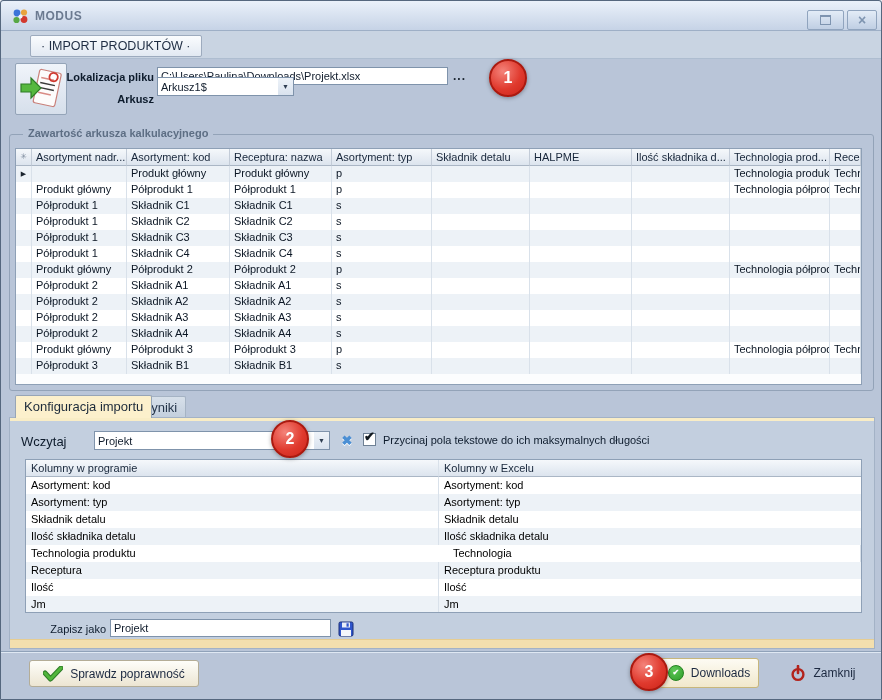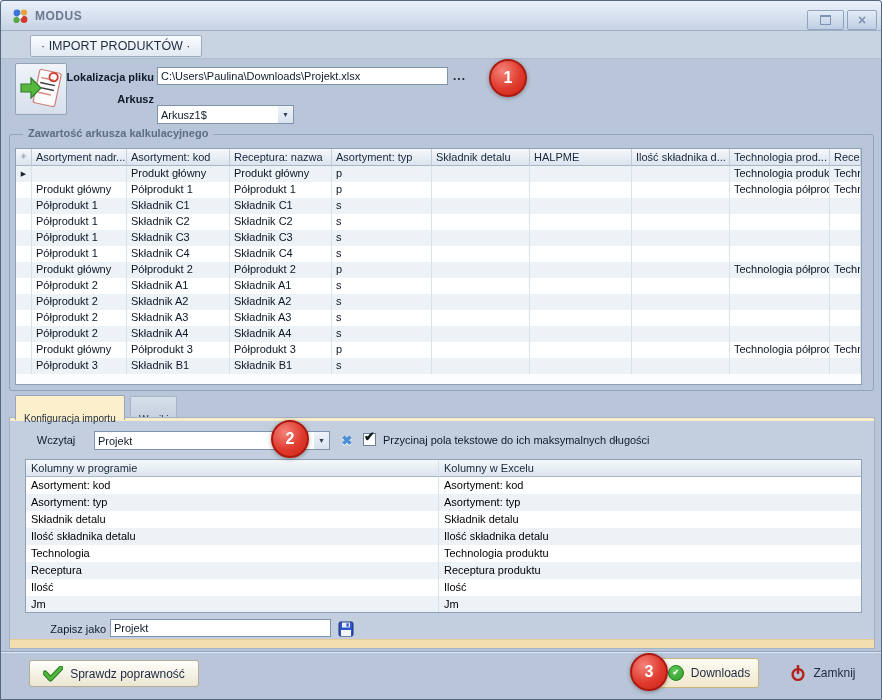--- a/index.html
+++ b/index.html
@@ -44,21 +44,21 @@
   .g-head .g-cell{height:17px;line-height:16px;background:linear-gradient(#f5f8fb,#dce4ee);
                   border-right:1px solid #c3ccd8;border-bottom:1px solid #aab6c5;color:#17263a;}
   .g-cell{font-size:11px;padding-left:4px;white-space:nowrap;overflow:hidden;flex:none;box-sizing:border-box;}
   .g-body .g-cell{height:16px;line-height:15px;color:#0b1624;border-right:1px solid #d9e1ea;}
   .g-row.lt{background:#edf2f7;}
   .g-row.wt{background:#ffffff;}
   .g-ind{padding-left:0;text-align:center;}
   .g-head .g-ind{font-size:8px;color:#7c8a9c;}
   .g-body .g-ind{font-size:7px;color:#1a232e;line-height:16px;}
   
-  .tab{height:23px;line-height:22px;padding:12px 8px;font-size:10px;border-radius:2px 2px 0 0;white-space:nowrap;}
+  .tab{height:23px;line-height:22px;padding:0 8px;font-size:13px;border-radius:2px 2px 0 0;white-space:nowrap;}
   .tab.active{left:14px;top:394px;background:#fcf0cc;border:1px solid #97a5b6;border-bottom:none;color:#1c2a3a;z-index:5;}
   .tab.idle{left:129px;top:395px;background:linear-gradient(#d7e0ea,#c2cedd);border:1px solid #a5b3c4;border-bottom:none;color:#25354a;height:22px;}
   .tabpage{left:8px;top:416px;width:866px;height:232px;background:#c3cfdf;border:1px solid #a3b2c6;}
   .tabpage::before{content:"";position:absolute;left:0;top:0;width:100%;height:3px;background:#f9edc6;}
   .tabpage::after{content:"";position:absolute;left:0;bottom:0;width:100%;height:8px;background:#f3dfae;border-top:1px solid #e6cd92;}
   
   .clear-x{left:337px;top:430px;width:18px;height:18px;font-size:13px;font-weight:bold;color:#4b8fd4;
            text-shadow:0 1px 0 #ffffff;display:flex;align-items:center;justify-content:center;}
   .checkbox{left:362px;top:432px;width:13px;height:13px;background:#fff;border:1px solid #6e8094;}
   .checkbox .ck{position:absolute;left:0px;top:-4px;font-size:13px;font-weight:bold;color:#10181f;line-height:1;}
@@ -119,21 +119,21 @@
       </g>
       <polygon points="2,17 12,17 12,11 22,21 12,31 12,25 2,25" fill="#56b83f" stroke="#2e7d27" stroke-width="1.2"></polygon>
     </svg>
   </div>
   <span class="abs flabel" style="top:70px">Lokalizacja pliku</span>
   <input class="abs tinput" style="left: 156px; top: 66px; width: 291px; height: 18px;" value="C:\Users\Paulina\Downloads\Projekt.xlsx">
   <span class="abs dots">...</span>
   <div class="abs annot" style="left:488px;top:58px">1</div>
 
   <span class="abs flabel" style="top:92px">Arkusz</span>
-  <div class="abs combo" style="left:156px;top:104px;width:137px;height:19px">
+  <div class="abs combo" style="left:156px;top:76px;width:137px;height:19px">
     <span class="val">Arkusz1$</span>
     <span class="arrow">▼</span>
   </div>
 
   <div class="abs groupbox"></div>
   <span class="abs grouptitle">Zawartość arkusza kalkulacyjnego</span>
   <div class="abs grid">
       <div class="g-row g-head">
         <div class="g-cell g-ind" style="width: 16px;">✳</div>
         <div class="g-cell" style="width: 95px;">Asortyment nadr...</div>
@@ -303,21 +303,21 @@
           <div class="g-cell" style="width: 100px;"></div>
           <div class="g-cell" style="flex: 1 1 0%;"></div>
         </div>
       </div>
     </div>
 
   <div class="abs tab active">Konfiguracja importu</div>
   <div class="abs tab idle">Wyniki</div>
   <div class="abs tabpage"></div>
 
-  <span class="abs" style="left:20px;top:433px;width:70px;text-align:center;font-size:11px;color:#0d1b2c">Wczytaj</span>
+  <span class="abs" style="left:20px;top:433px;width:70px;text-align:left;font-size:13px;color:#0d1b2c">Wczytaj</span>
   <div class="abs combo" style="left:93px;top:430px;width:236px;height:19px">
     <span class="val">Projekt</span>
     <span class="arrow">▼</span>
   </div>
   <div class="abs annot" style="left:270px;top:419px">2</div>
   <div class="abs clear-x">
     <span>✖</span>
   </div>
   <div class="abs checkbox">
     <span class="ck">✔</span>
@@ -339,22 +339,22 @@
       </div>
       <div class="m-row ">
         <div class="m-cell lft">Składnik detalu</div>
         <div class="m-cell rgt">Składnik detalu</div>
       </div>
       <div class="m-row lt">
         <div class="m-cell lft">Ilość składnika detalu</div>
         <div class="m-cell rgt">Ilość składnika detalu</div>
       </div>
       <div class="m-row ">
+        <div class="m-cell rgt">Technologia produktu</div>
         <div class="m-cell lft">Technologia</div>
-        <div class="m-cell rgt">Technologia produktu</div>
       </div>
       <div class="m-row lt">
         <div class="m-cell lft">Receptura</div>
         <div class="m-cell rgt">Receptura produktu</div>
       </div>
       <div class="m-row ">
         <div class="m-cell lft">Ilość</div>
         <div class="m-cell rgt">Ilość</div>
       </div>
       <div class="m-row lt">

